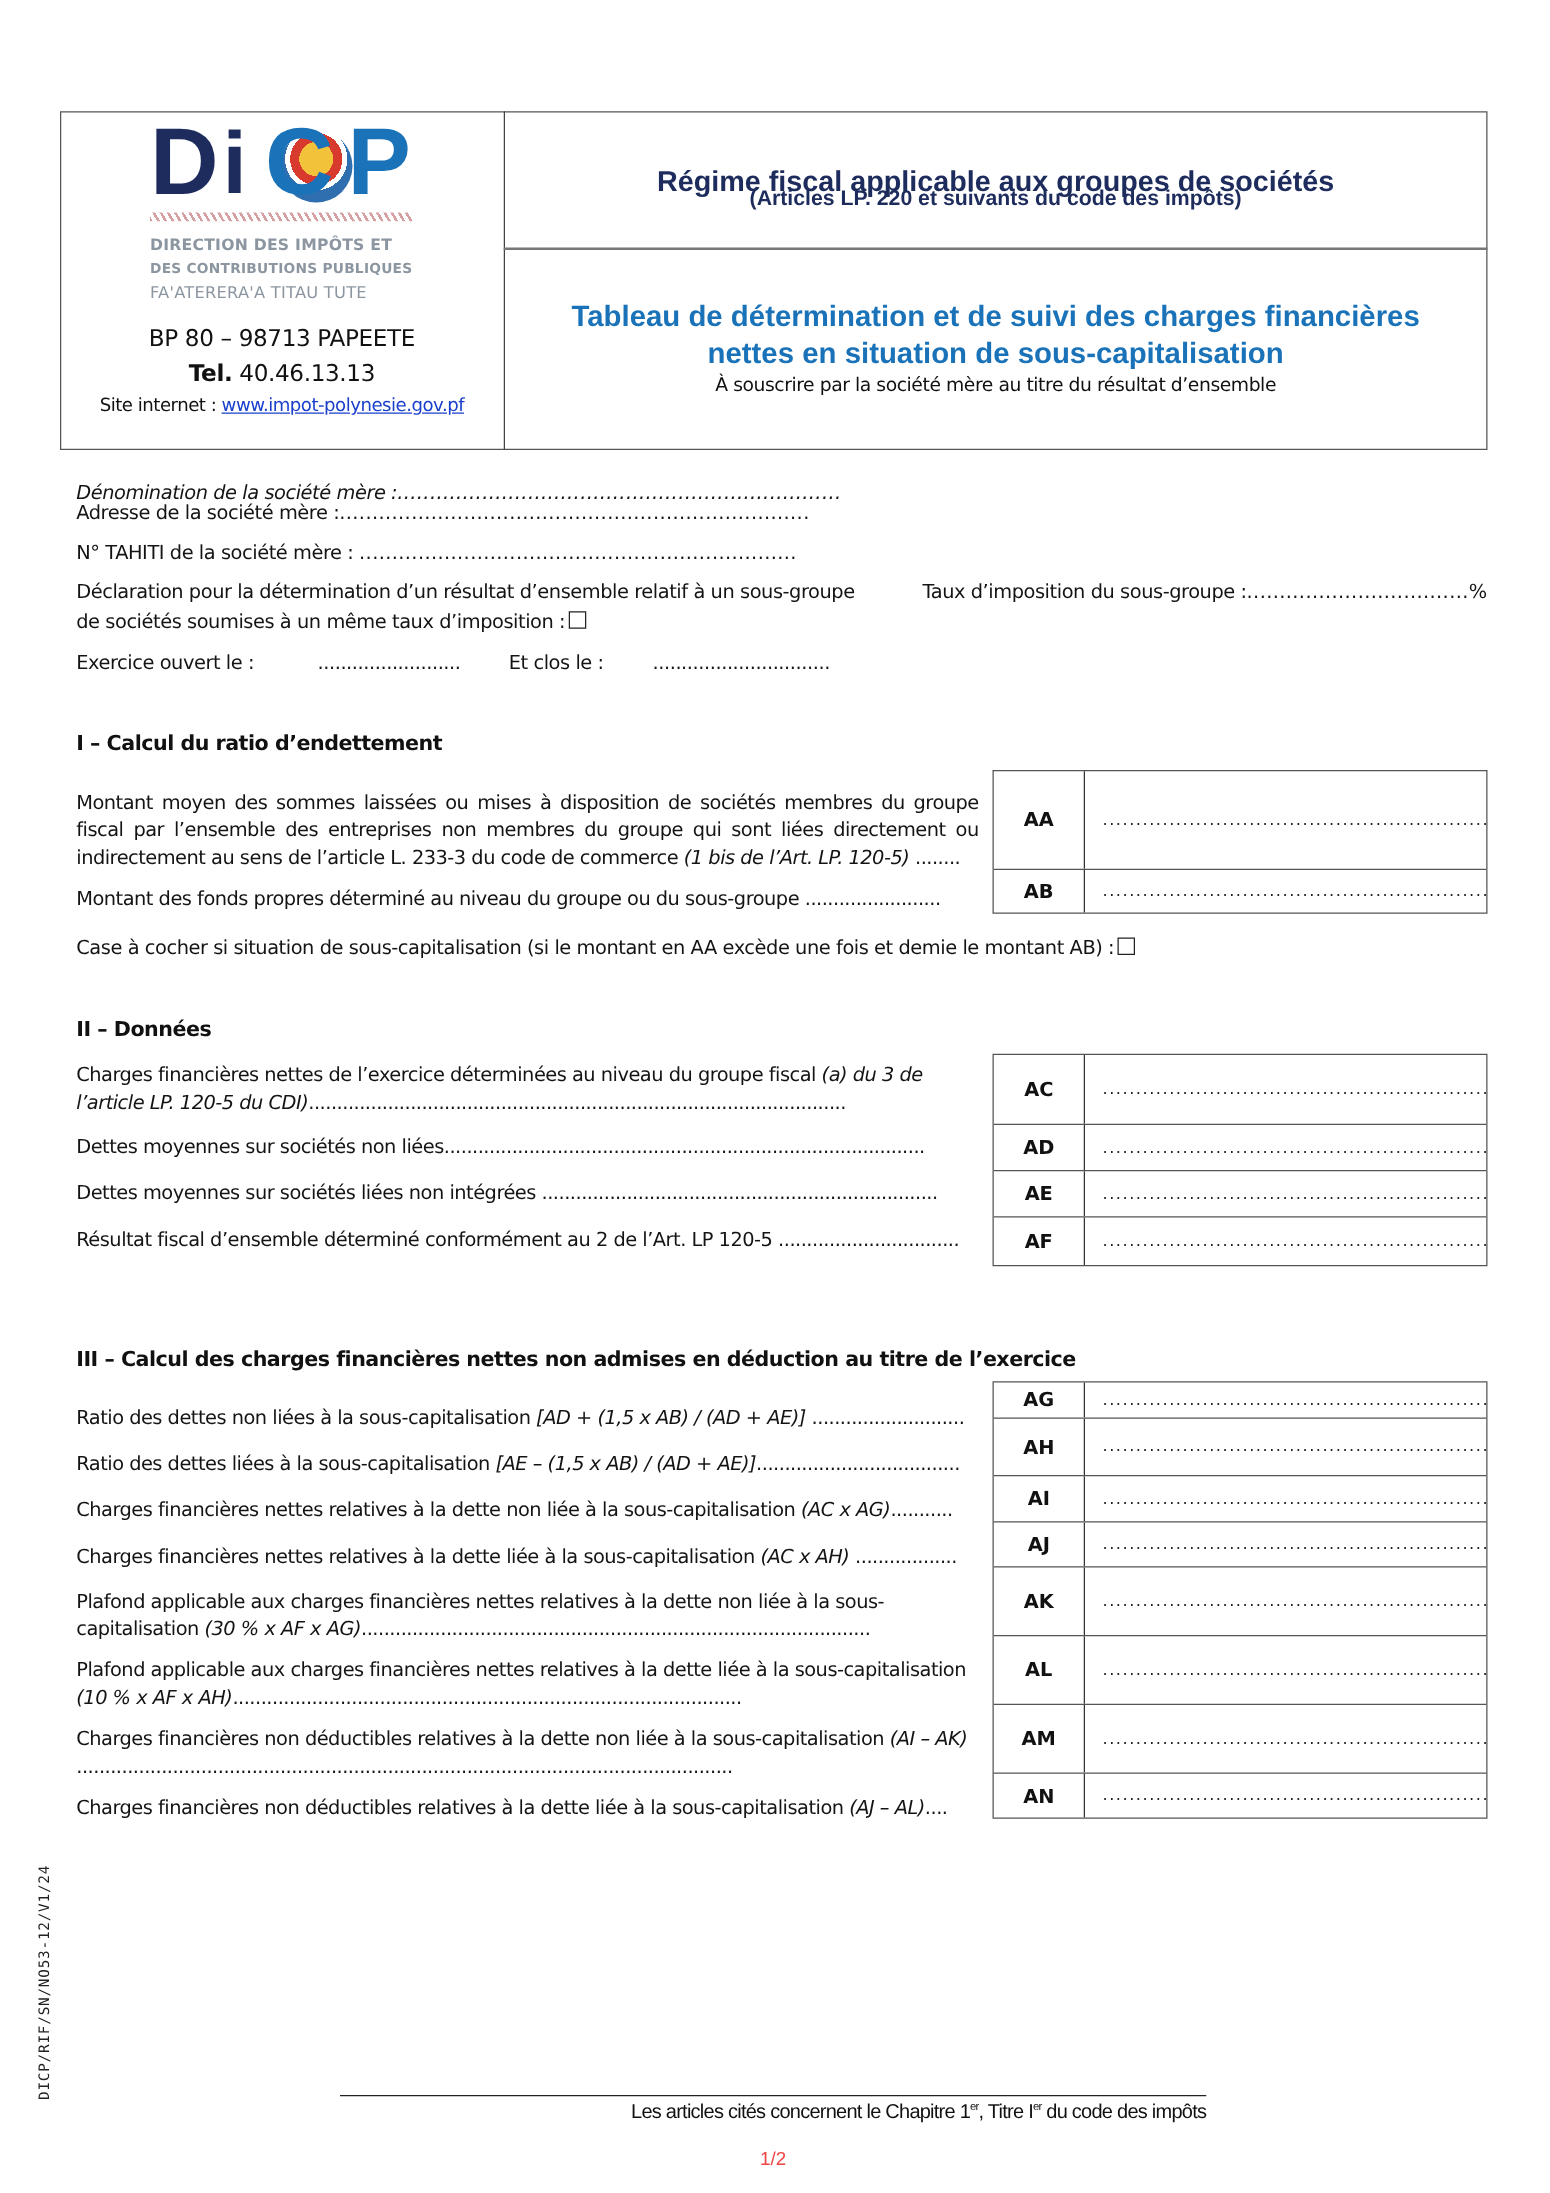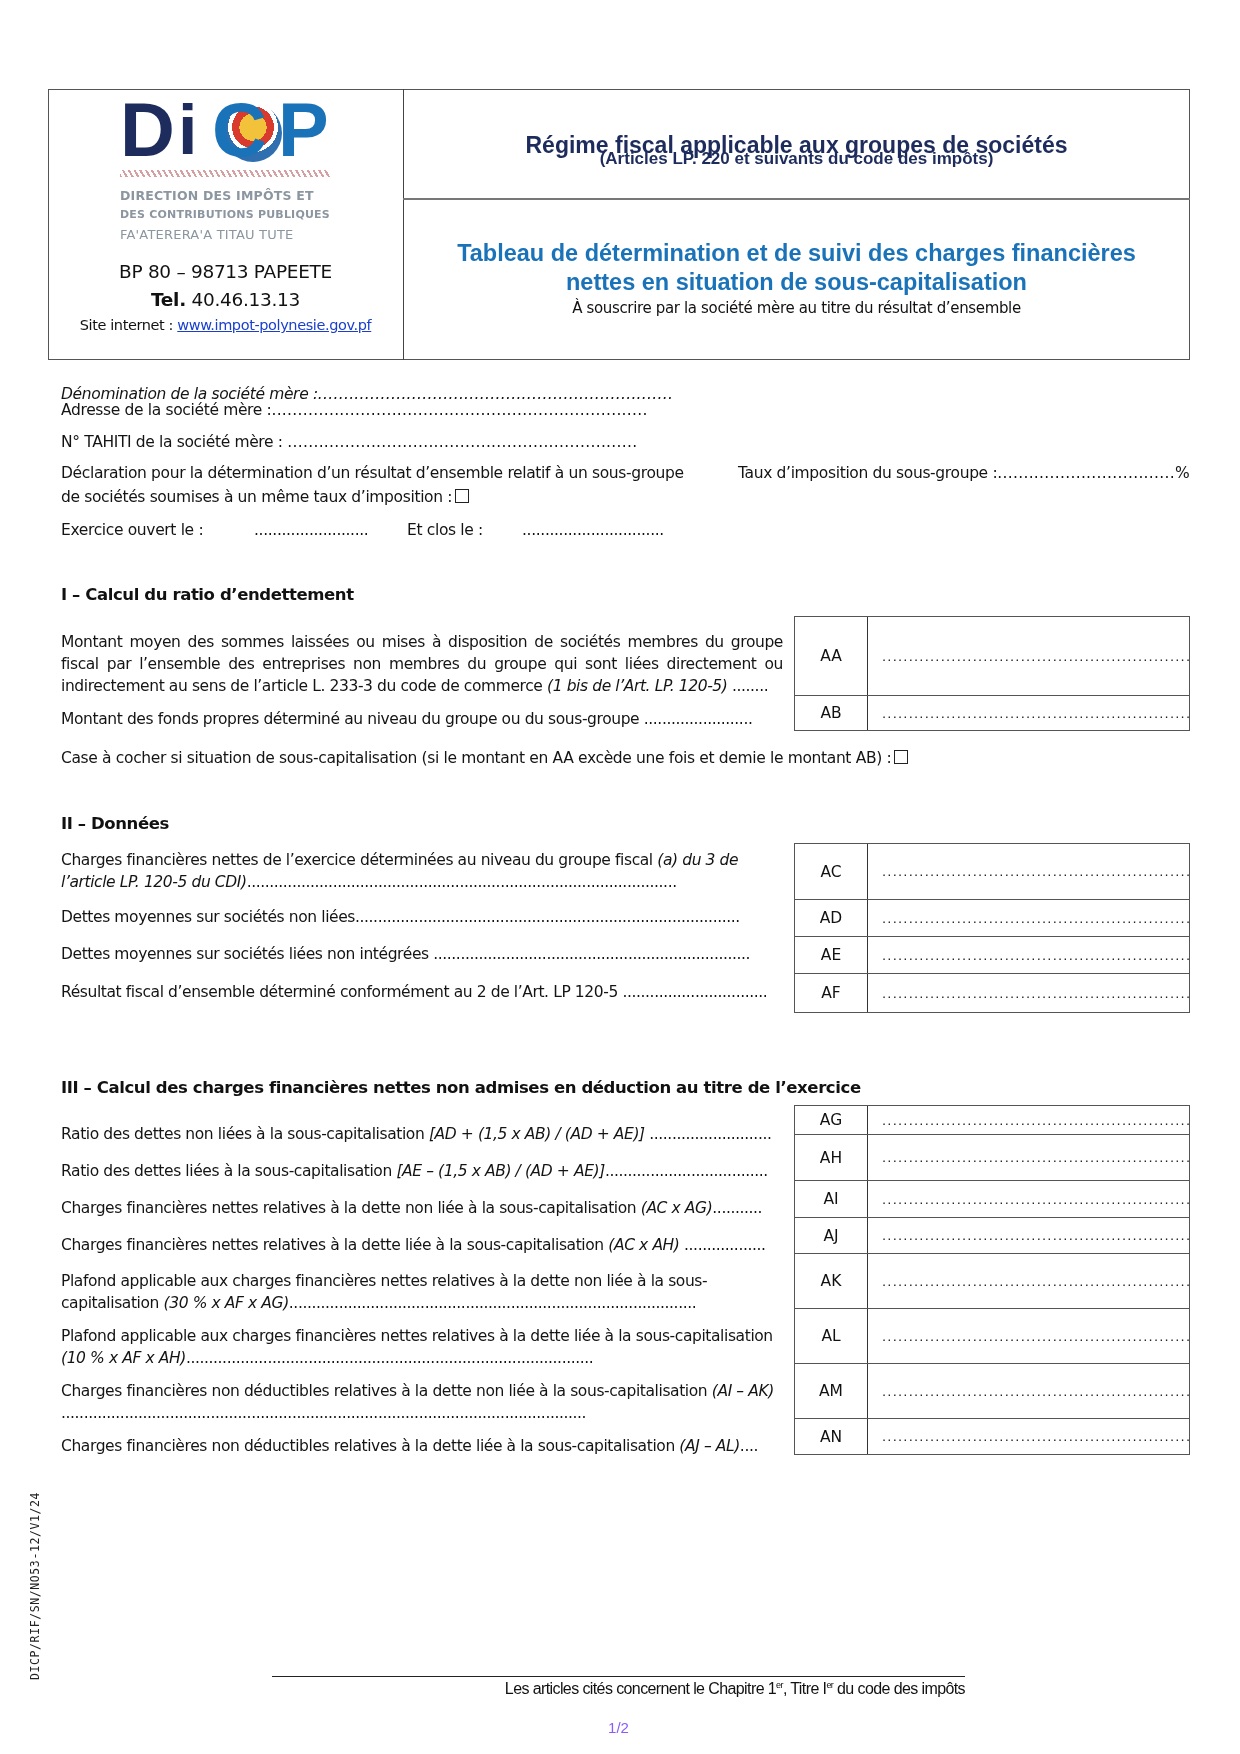--- a/index.html
+++ b/index.html
@@ -31,29 +31,29 @@
   .heading { position:absolute; left:61px; font-family:"DejaVu Sans", sans-serif; font-weight:bold; font-size:16.5px; letter-spacing:-0.4px; color:#111; }
   .chk { display:inline-block; width:12px; height:12px; border:1.2px solid #222; vertical-align:-1px; margin-left:3px; }
   .dots { letter-spacing:0.3px; }
   .it { font-style:italic; }
 
   
   .tbl { position:absolute; left:794px; width:396px; border:1.5px solid #555; box-sizing:border-box; }
   .trow { position:relative; display:flex; border-top:1.5px solid #555; box-sizing:border-box; }
   .trow:first-child { border-top:none; }
   .tcode { width:73px; border-right:1.5px solid #333; display:flex; align-items:center; justify-content:center;
-           font-family:"DejaVu Sans", sans-serif; font-weight:normal; font-size:15.5px; color:#111; box-sizing:border-box; }
+           font-family:"DejaVu Sans", sans-serif; font-weight:bold; font-size:15.5px; color:#111; box-sizing:border-box; }
   .tval { flex:1; display:flex; align-items:center; padding-left:14px; font-family:"DejaVu Sans", sans-serif; font-size:13px; letter-spacing:1.2px; color:#222; overflow:hidden; white-space:nowrap; }
 
   .rowtext { position:absolute; left:61px; width:722px; font-family:"DejaVu Sans", sans-serif; font-size:15.5px; letter-spacing:-0.4px; line-height:22px; color:#141414; }
   .justify { text-align:justify; }
 
   .footer-rule { position:absolute; left:272px; top:1676px; width:693px; height:0; border-top:1.5px solid #222; }
   .footer-text { position:absolute; left:272px; width:693px; top:1680px; text-align:right; font-family:"Liberation Sans", sans-serif; font-size:16px; letter-spacing:-0.6px; color:#111; }
-  .page-num { position:absolute; left:272px; width:693px; top:1719px; text-align:center; font-family:"Liberation Sans", sans-serif; font-size:15px; color:#8b5cf6; }
+  .page-num { position:absolute; left:272px; width:693px; top:1719px; text-align:center; font-family:"Liberation Sans", sans-serif; font-size:15px; color:#ef4444; }
   sup { font-size:9px; }
   .side { position:absolute; left:28px; top:1680px; transform-origin:0 0; transform:rotate(-90deg); font-family:"DejaVu Sans Mono", monospace; font-size:11.5px; letter-spacing:0.6px; color:#222; white-space:nowrap; }
 </style>
 </head>
 <body>
 
 <div class="hdr-box"></div>
 <div class="hdr-vdiv"></div>
 <div class="hdr-hdiv"></div>
 

